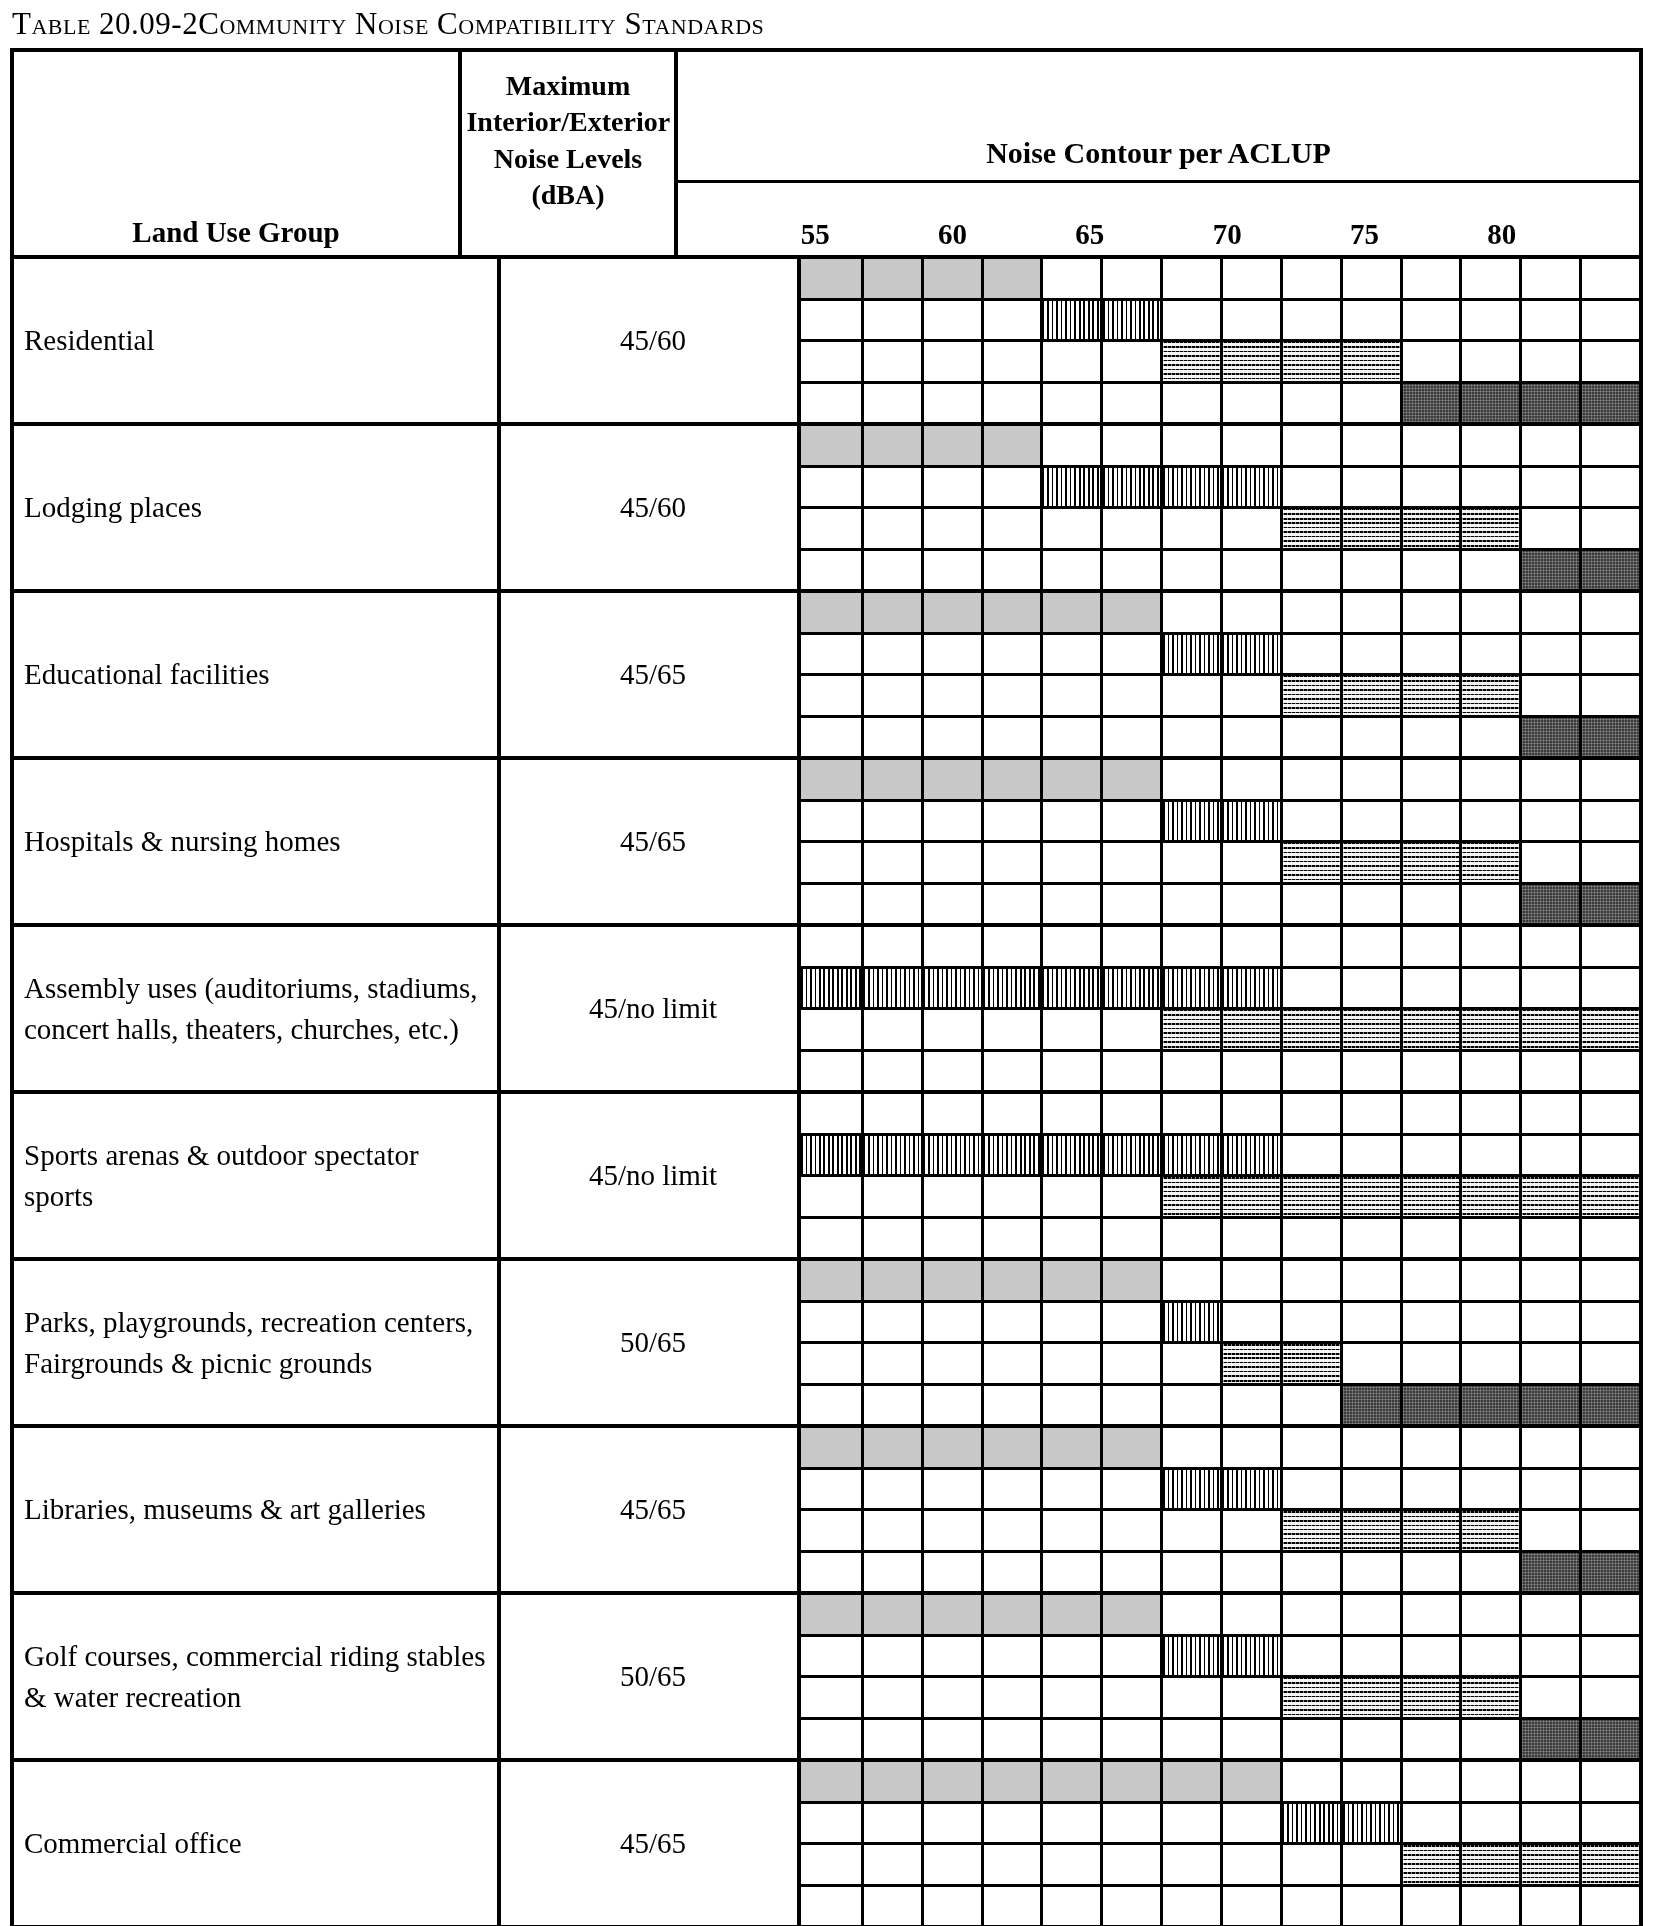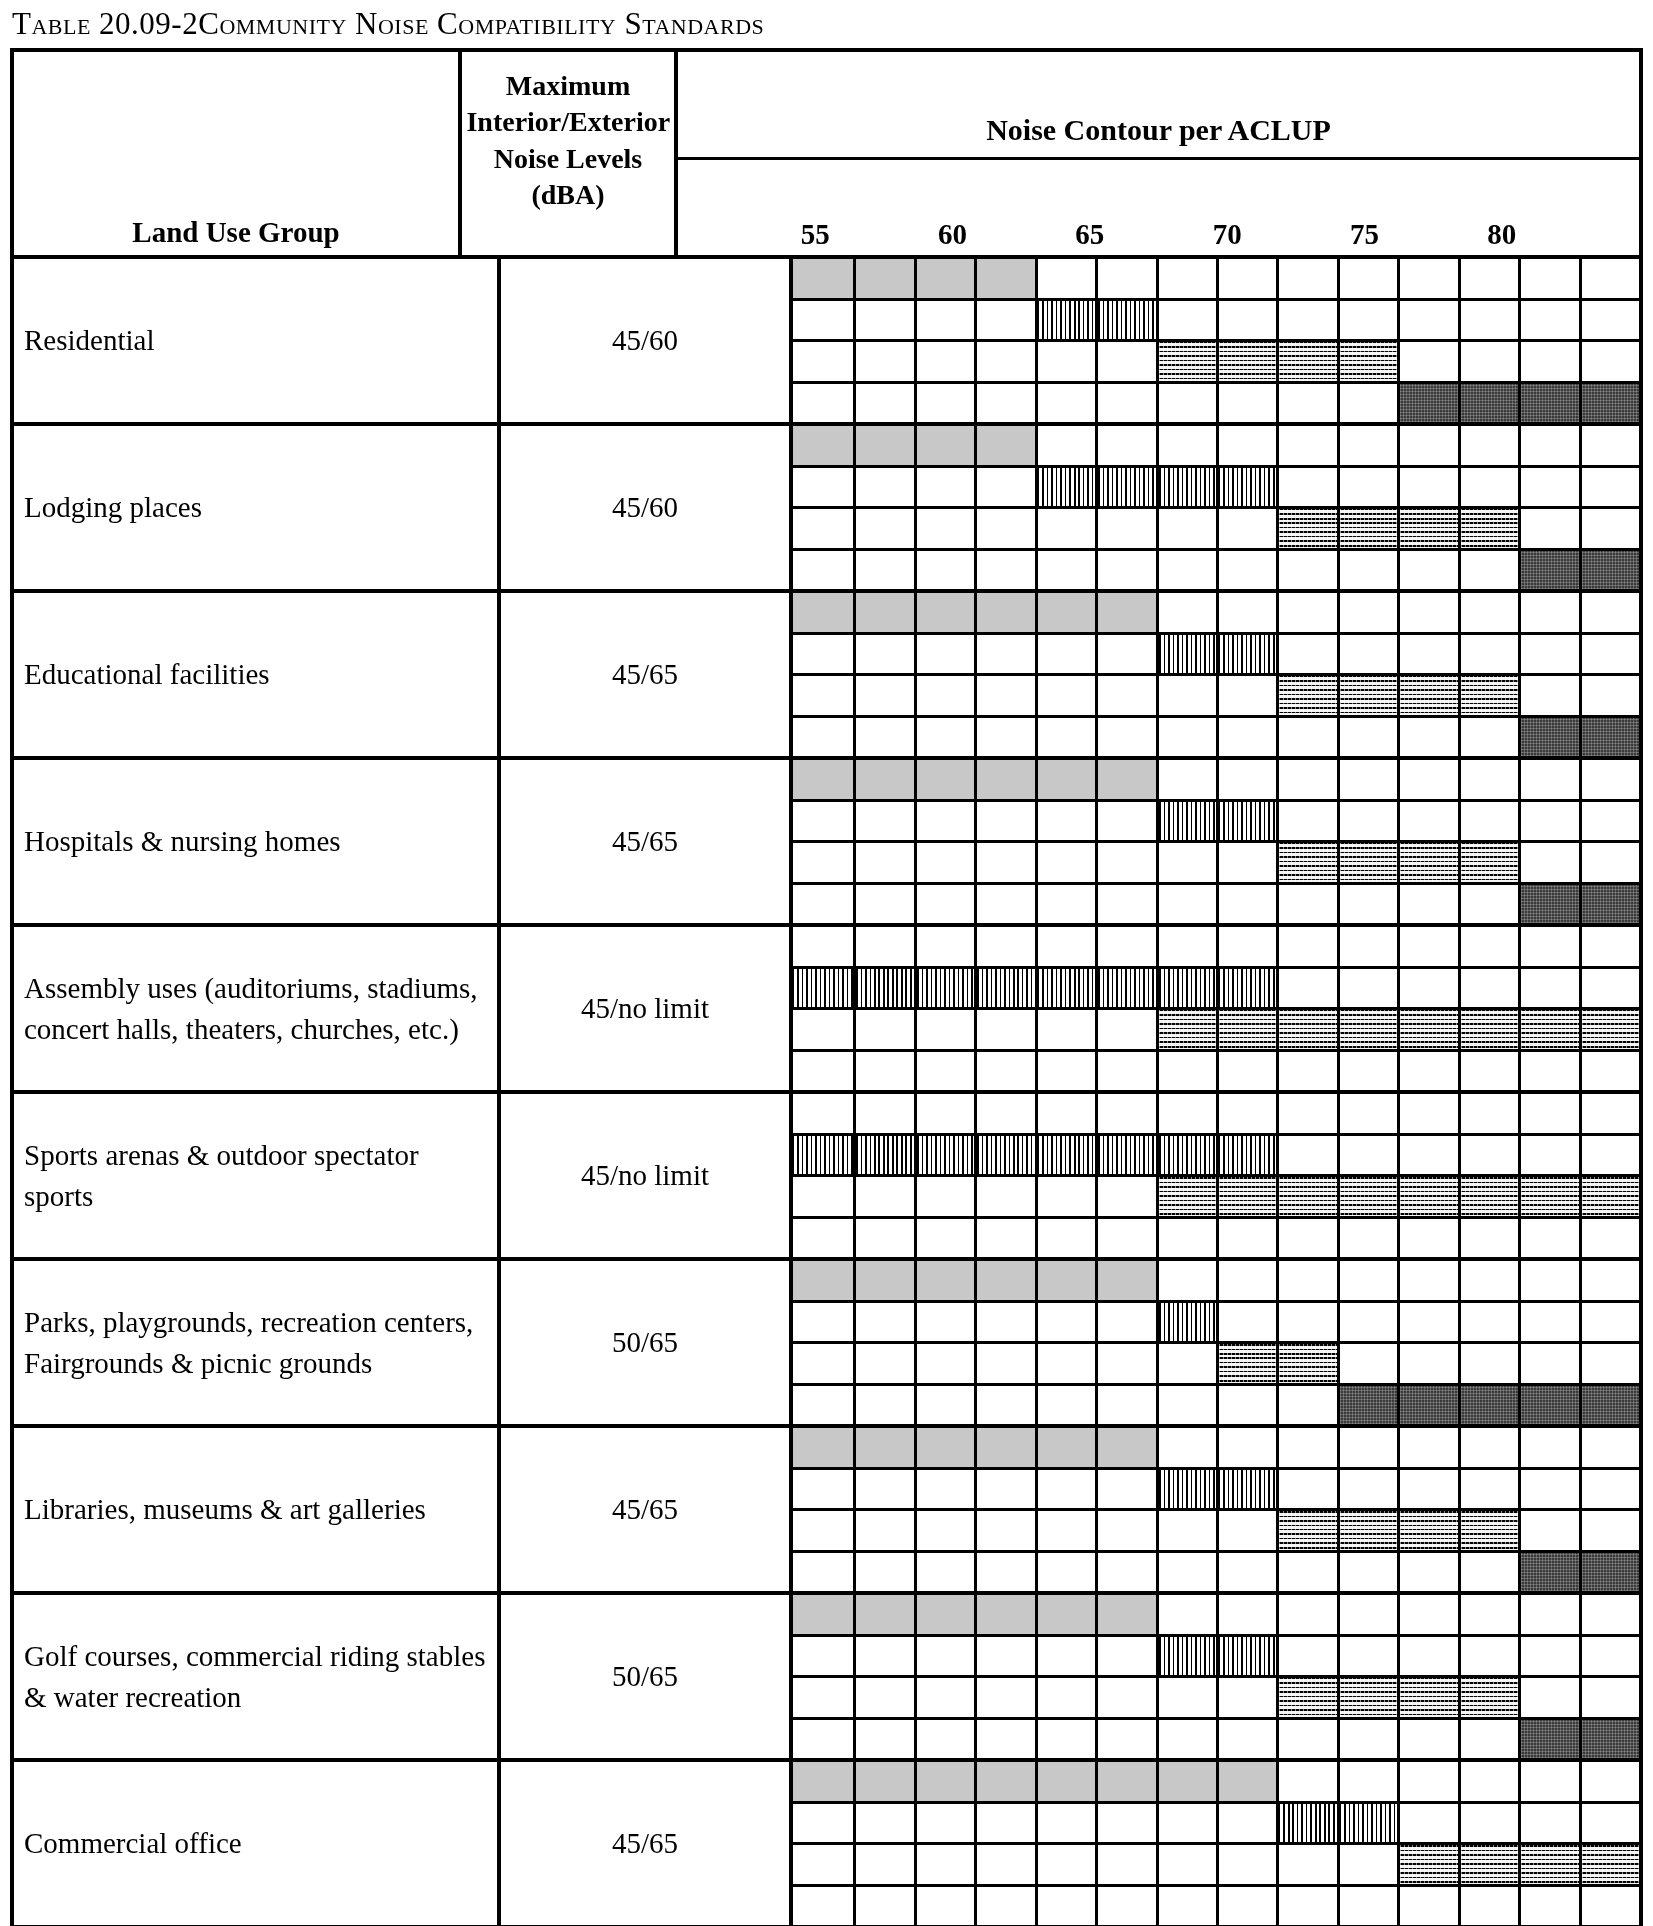--- a/index.html
+++ b/index.html
@@ -21,42 +21,42 @@
     width:448px; border-right:4px solid #000; box-sizing:border-box;
     display:flex; align-items:flex-end; justify-content:center;
     font-weight:bold; font-size:29px; padding-bottom:6px; text-align:center;
   }
   .h-dba {
     width:216px; border-right:4px solid #000; box-sizing:border-box;
     display:flex; align-items:center; justify-content:center;
     font-weight:bold; font-size:28px; text-align:center;
     line-height:1.3; padding:0 26px 26px 26px;
   }
-  .h-contour { flex:1; display:flex; flex-direction:column;gap:23px; }
+  .h-contour { flex:1; display:flex; flex-direction:column; }
   .h-contour-title {
     flex:1; display:flex; align-items:flex-end; justify-content:center;
     font-weight:bold; font-size:30px; padding-bottom:10px;
     border-bottom:3px solid #000;
   }
   .tick-row { height:72px; position:relative; }
   .tick {
     position:absolute; bottom:4px; transform:translateX(-50%);
     font-weight:bold; font-size:29px;
   }
 
   
   .row { display:flex; border-top:4px solid #000; height:163px; }
   .cell-landuse {
     width:487px; border-right:4px solid #000; box-sizing:border-box;
     display:flex; align-items:center; font-size:29px; line-height:1.4;
     padding:0 4px 0 10px;
   }
   .cell-dba {
     width:292px; border-right:4px solid #000; box-sizing:border-box;
-    display:flex; align-items:center; justify-content:center; font-size:29px;
+    display:flex; align-items:center; justify-content:center; font-size:29px;margin-left:8px;
   }
   .cgrid { flex:1; display:flex; flex-direction:column; }
   .subrow { flex:1; display:grid; grid-template-columns:repeat(14,1fr); }
   .subrow + .subrow { border-top:3px solid #000; }
   .gcell { box-sizing:border-box; }
   .gcell + .gcell { border-left:3px solid #000; }
 
   
   .p-clear { background:#c8c8c8; }
   .p-vertical {

